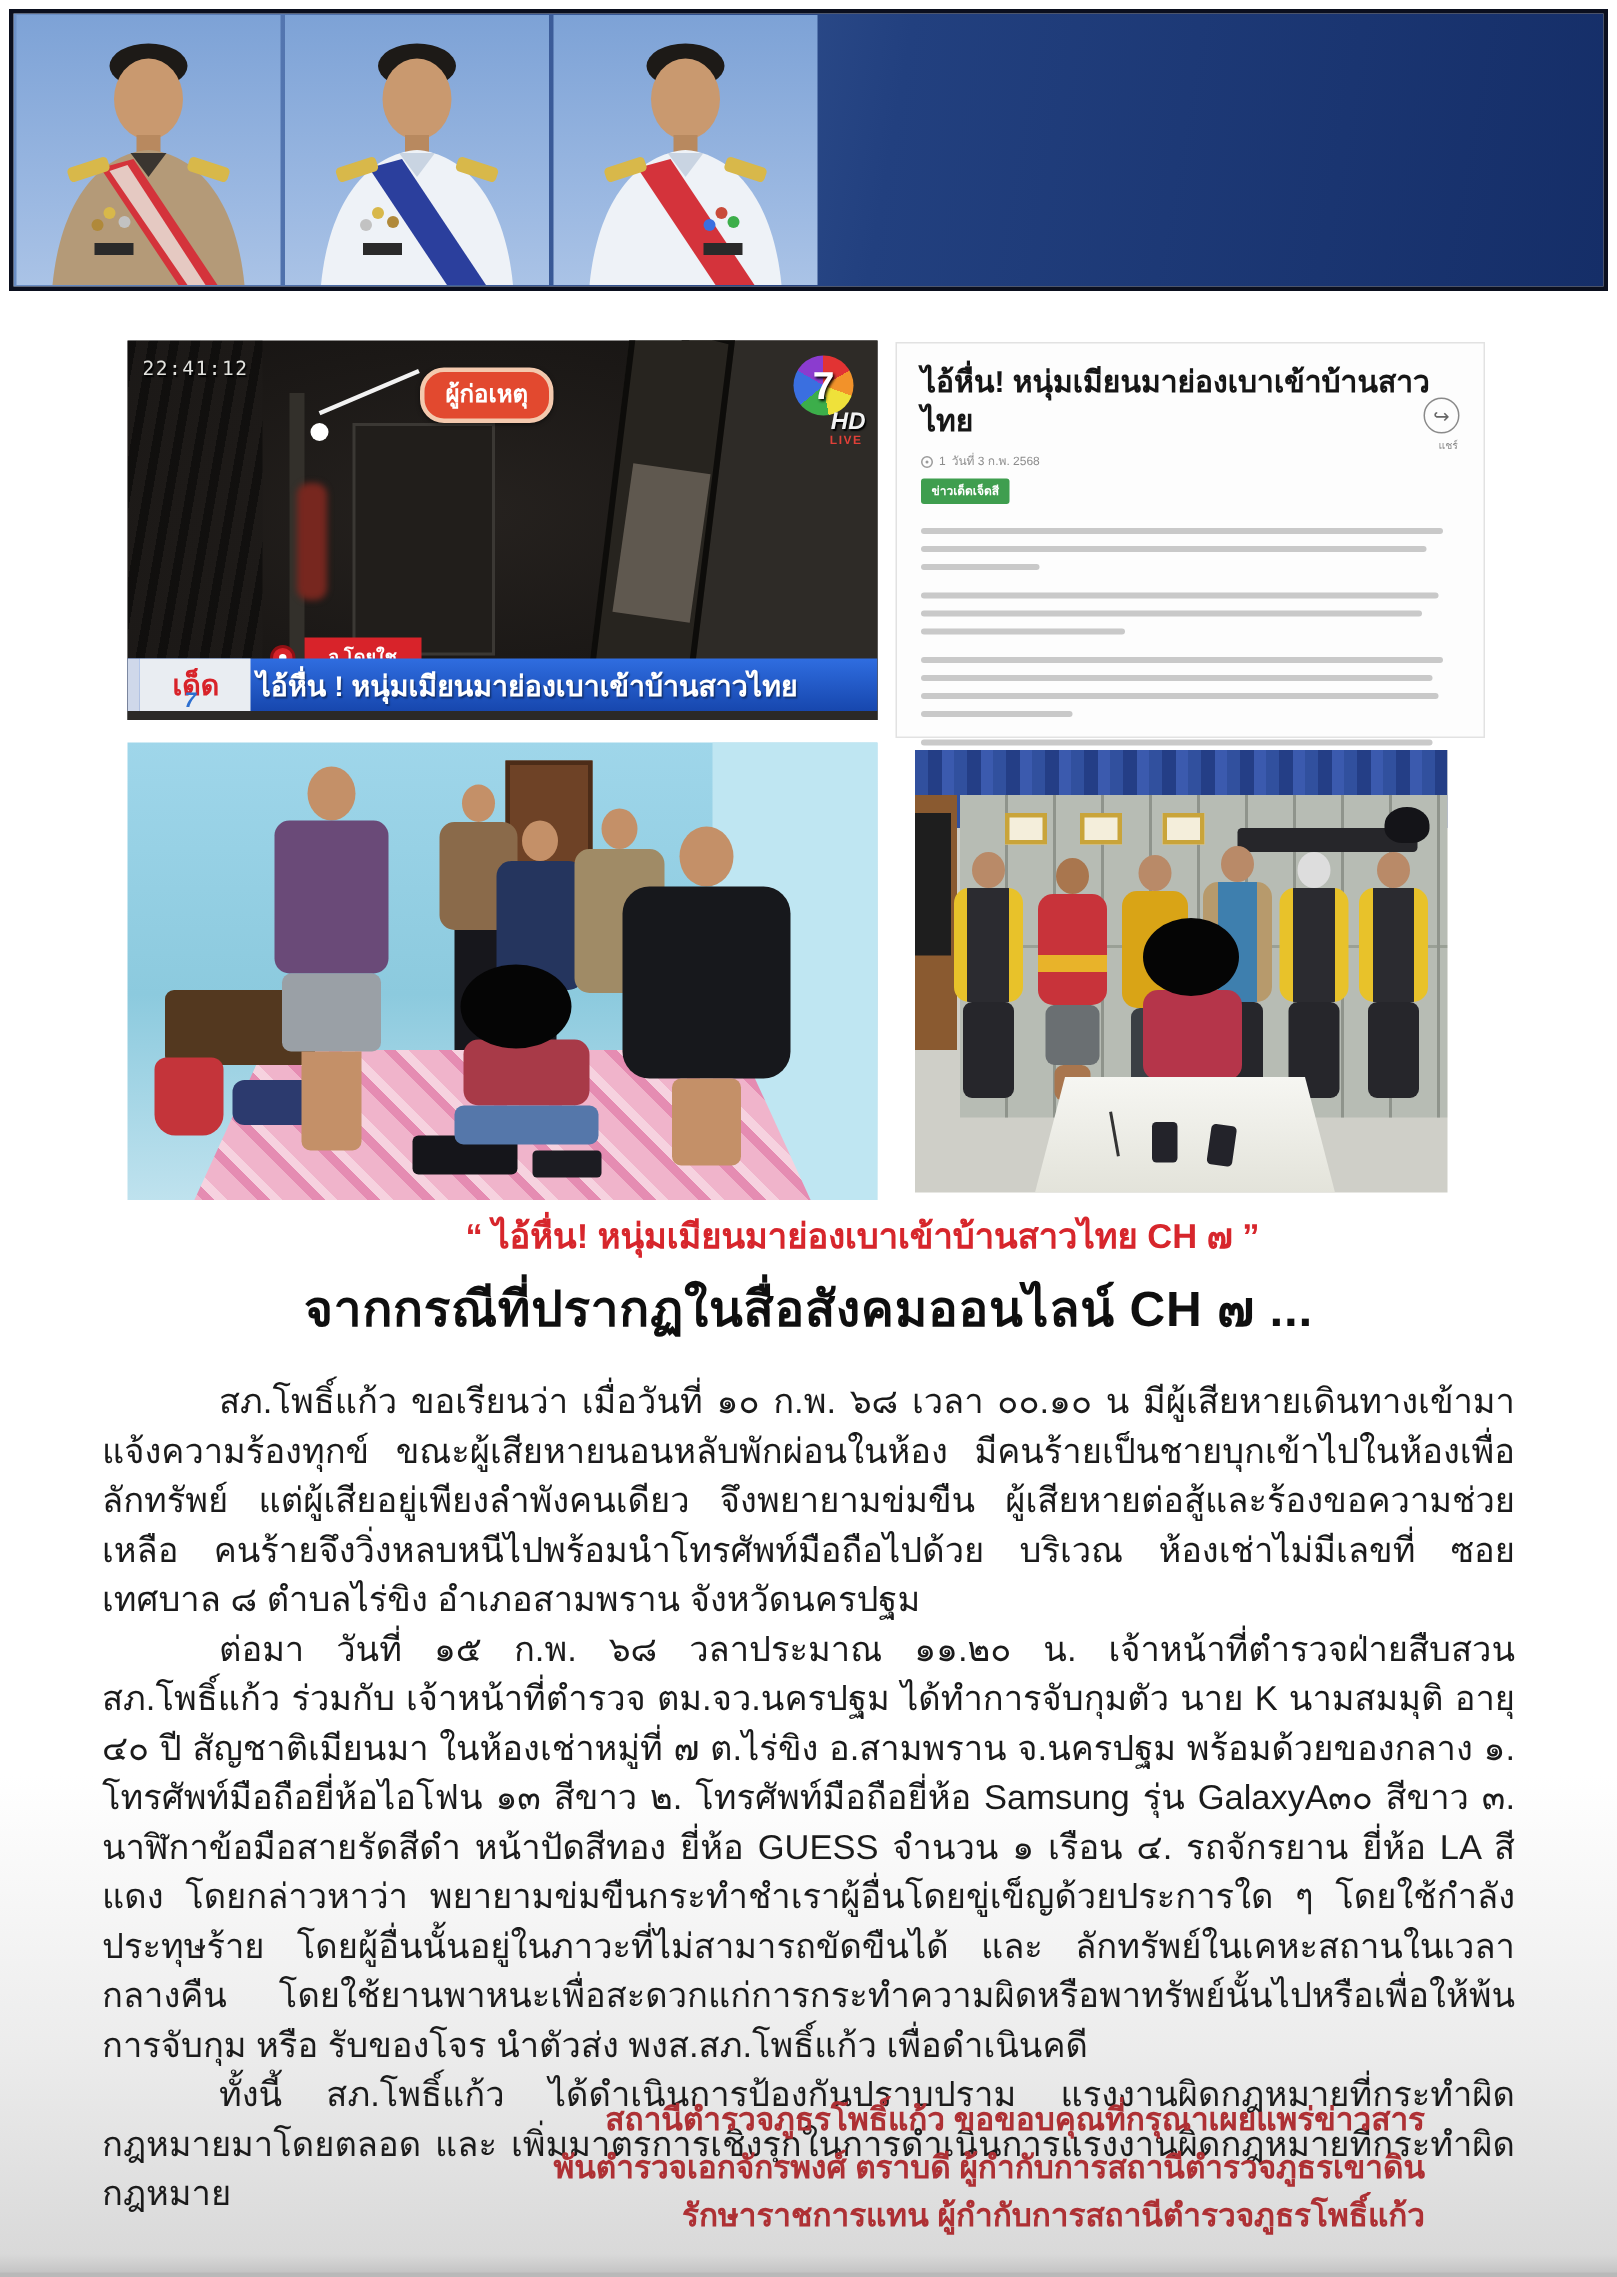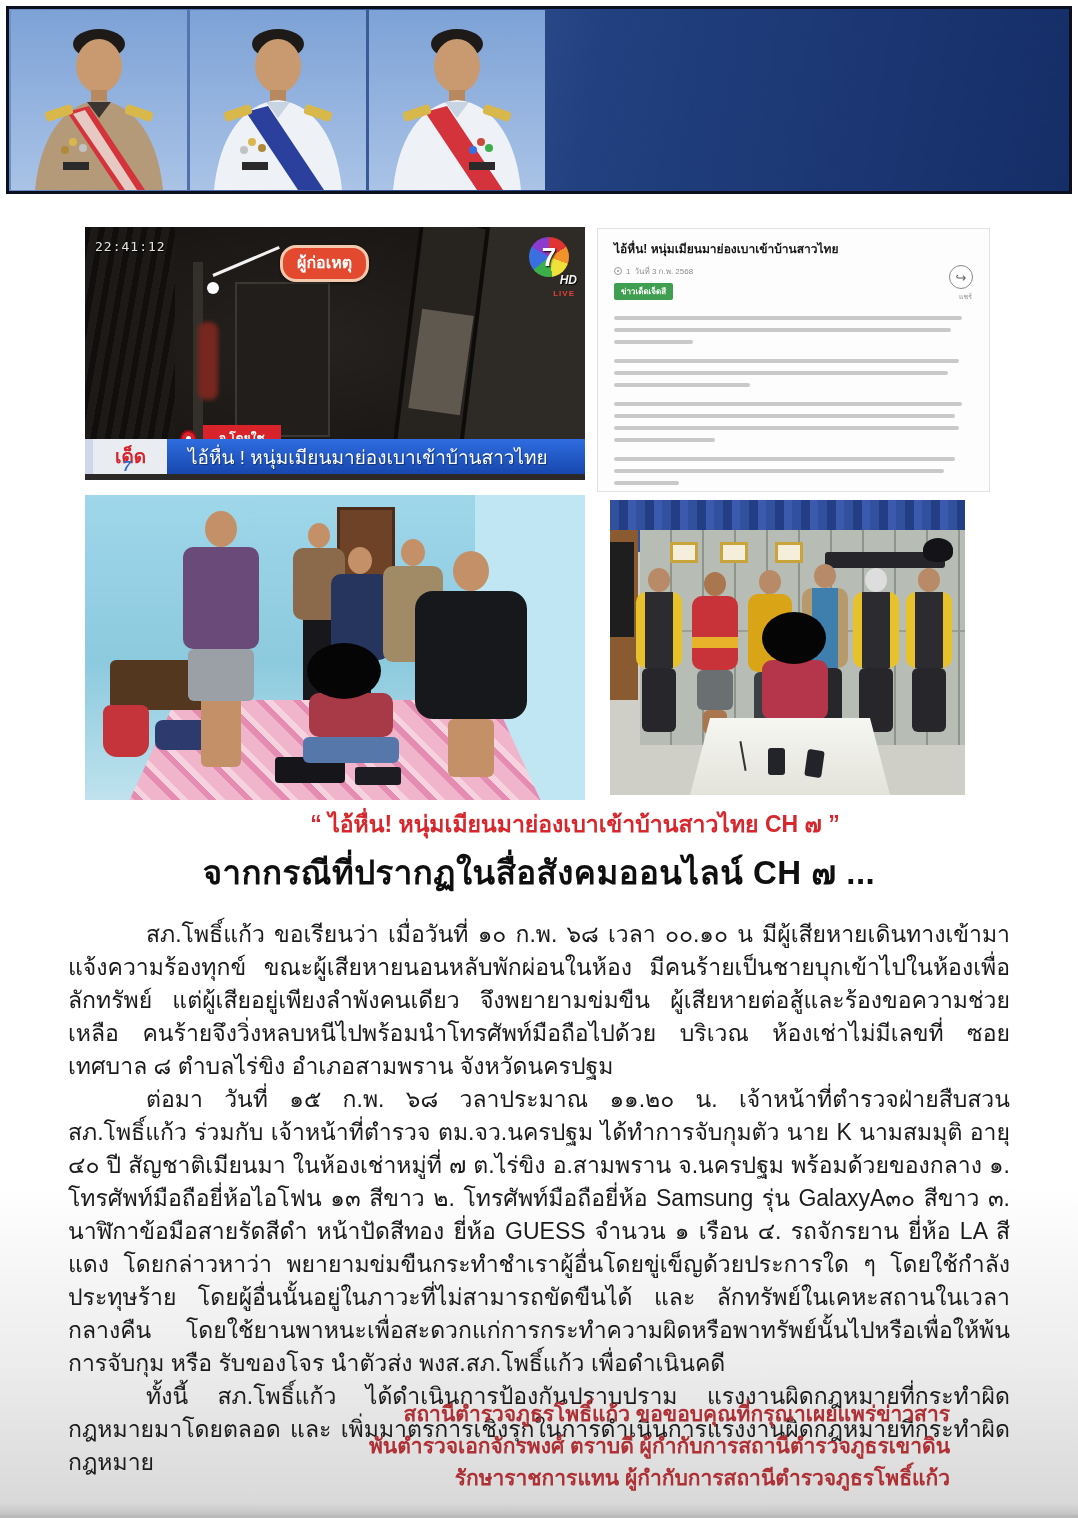--- a/index.html
+++ b/index.html
@@ -40,37 +40,37 @@
   .cctv-win2 { position:absolute; right:110px; top:-10px; width:70px; height:260px; border:4px solid #0d0c0a;
     background:#27241f; transform:rotate(7deg) skewY(7deg); }
   .cctv-winlite { position:absolute; right:118px; top:85px; width:52px; height:100px; background:#6a6158; transform:rotate(8deg); opacity:.85; }
   .cctv-timestamp { position:absolute; left:10px; top:12px; color:#e4e4e0; font-family:"DejaVu Sans Mono",monospace; font-size:13px; letter-spacing:1px; text-shadow:1px 1px 1px #000; }
   .callout { position:absolute; left:195px; top:18px; background:#e2492f; border:3px solid #f3c9ae; border-radius:16px; padding:2px 14px 4px; color:#fff; font-weight:bold; font-size:16px; box-shadow:0 1px 3px rgba(0,0,0,.5); }
   .callout-line { position:absolute; left:128px; top:47px; width:72px; height:3px; background:#f2f2f2; transform:rotate(-23deg); transform-origin:left center; }
   .callout-dot { position:absolute; left:122px; top:55px; width:12px; height:12px; border-radius:50%; background:#fff; }
   .ch7-logo { position:absolute; right:16px; top:10px; width:40px; height:40px; border-radius:50%;
     background:conic-gradient(#e23333 0 60deg,#f2922a 60deg 110deg,#efe13a 110deg 170deg,#3cae4a 170deg 230deg,#3a6fe0 230deg 300deg,#8b3ccf 300deg 360deg);
     display:flex; align-items:center; justify-content:center; color:#fff; font-size:26px; font-weight:bold; text-shadow:1px 1px 2px #000; }
-  .ch7-hd { position:absolute; right:8px; top:46px; color:#f2f2f2; font-weight:bold; font-size:12px; font-style:italic; text-shadow:1px 1px 1px #000; }
+  .ch7-hd { position:absolute; right:8px; top:46px; color:#f2f2f2; font-weight:bold; font-size:16px; font-style:italic; text-shadow:1px 1px 1px #000; }
   .ch7-live { position:absolute; right:10px; top:62px; color:#e04038; font-weight:bold; font-size:8px; letter-spacing:1px; }
   .loc-badge { position:absolute; left:95px; top:198px; display:flex; align-items:center; }
   .loc-pin { width:17px; height:17px; border-radius:50%; background:#d8232a; border:2px solid #8f1014; margin-right:6px; position:relative; }
   .loc-pin::after { content:""; position:absolute; left:4px; top:4px; width:5px; height:5px; border-radius:50%; background:#fff; }
   .loc-label { background:#d8232a; color:#fff; font-weight:bold; font-size:12px; padding:3px 16px 4px; }
   .ticker { position:absolute; left:0; bottom:6px; width:100%; height:35px; background:linear-gradient(180deg,#2f6de0 0%,#1747ae 100%); display:flex; align-items:center; }
   .ticker-edge { width:8px; height:100%; background:#cfd8ea; }
   .ticker-logo { width:74px; height:100%; background:#e9edf2; position:relative; }
   .ticker-logo .ded { position:absolute; left:22px; top:2px; color:#d8232a; font-weight:bold; font-size:19px; }
   .ticker-logo .seven { position:absolute; left:30px; top:19px; color:#2d6fd0; font-weight:bold; font-size:14px; font-style:italic; }
-  .ticker-text { flex:1; color:#fff; font-weight:normal; font-size:19px; padding-left:21px; text-shadow:1px 1px 1px rgba(0,0,0,.4); white-space:nowrap; }
+  .ticker-text { flex:1; color:#fff; font-weight:bold; font-size:19px; padding-left:4px; text-shadow:1px 1px 1px rgba(0,0,0,.4); white-space:nowrap; }
   .cctv-bottomstrip { position:absolute; left:0; bottom:0; width:100%; height:6px; background:#2b2927; }
 
   
   .article { position:absolute; left:597px; top:228px; width:393px; height:264px; background:#fdfdfd; border:1px solid #e2e2e2; padding:13px 16px; }
-  .article-headline { font-size:12px; font-weight:bold; color:#161616; line-height:1.3; }
+  .article-headline { font-size:20px; font-weight:bold; color:#161616; line-height:1.3; }
   .article-meta { margin-top:7px; font-size:8px; color:#8c8c8c; display:flex; align-items:center; gap:4px; }
   .eye-icon { display:inline-block; width:8px; height:8px; border-radius:50%; border:1px solid #9a9a9a; position:relative; }
   .eye-icon::after { content:""; position:absolute; left:2px; top:2px; width:2px; height:2px; border-radius:50%; background:#9a9a9a; }
   .article-tag { display:inline-block; margin-top:5px; background:#3f9e4f; color:#fff; font-size:8px; font-weight:bold; padding:2px 7px; border-radius:2px; }
   .share-btn { position:absolute; right:16px; top:36px; width:24px; height:24px; border:1.5px solid #8a8a8a; border-radius:50%; color:#666; font-size:13px; display:flex; align-items:center; justify-content:center; }
   .share-label { position:absolute; right:17px; top:62px; font-size:7px; color:#8c8c8c; }
   .skeleton { margin-top:16px; }
   .skel-para { margin-bottom:15px; }
   .skel-line { height:4px; background:#adadad; border-radius:2px; margin-bottom:8px; opacity:.65; }
 

